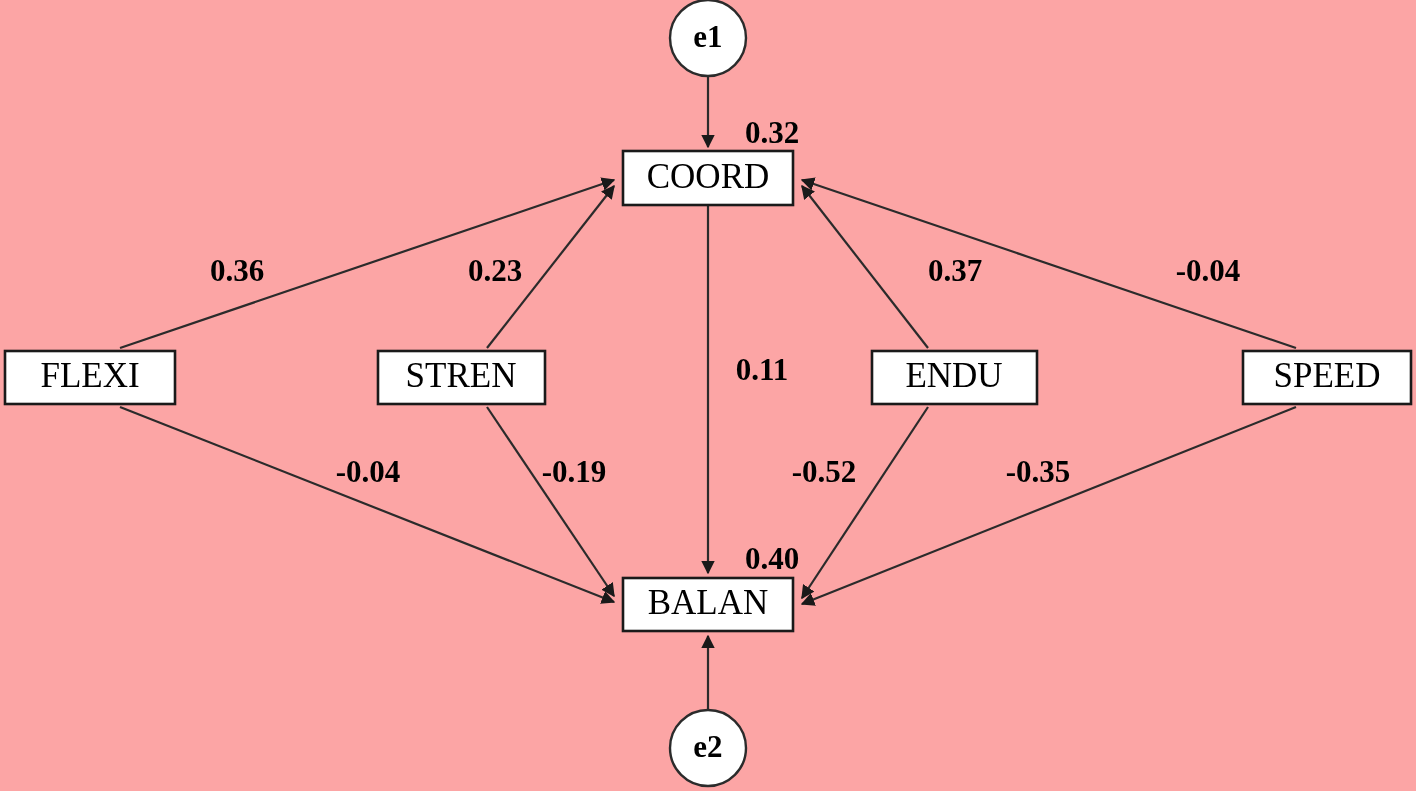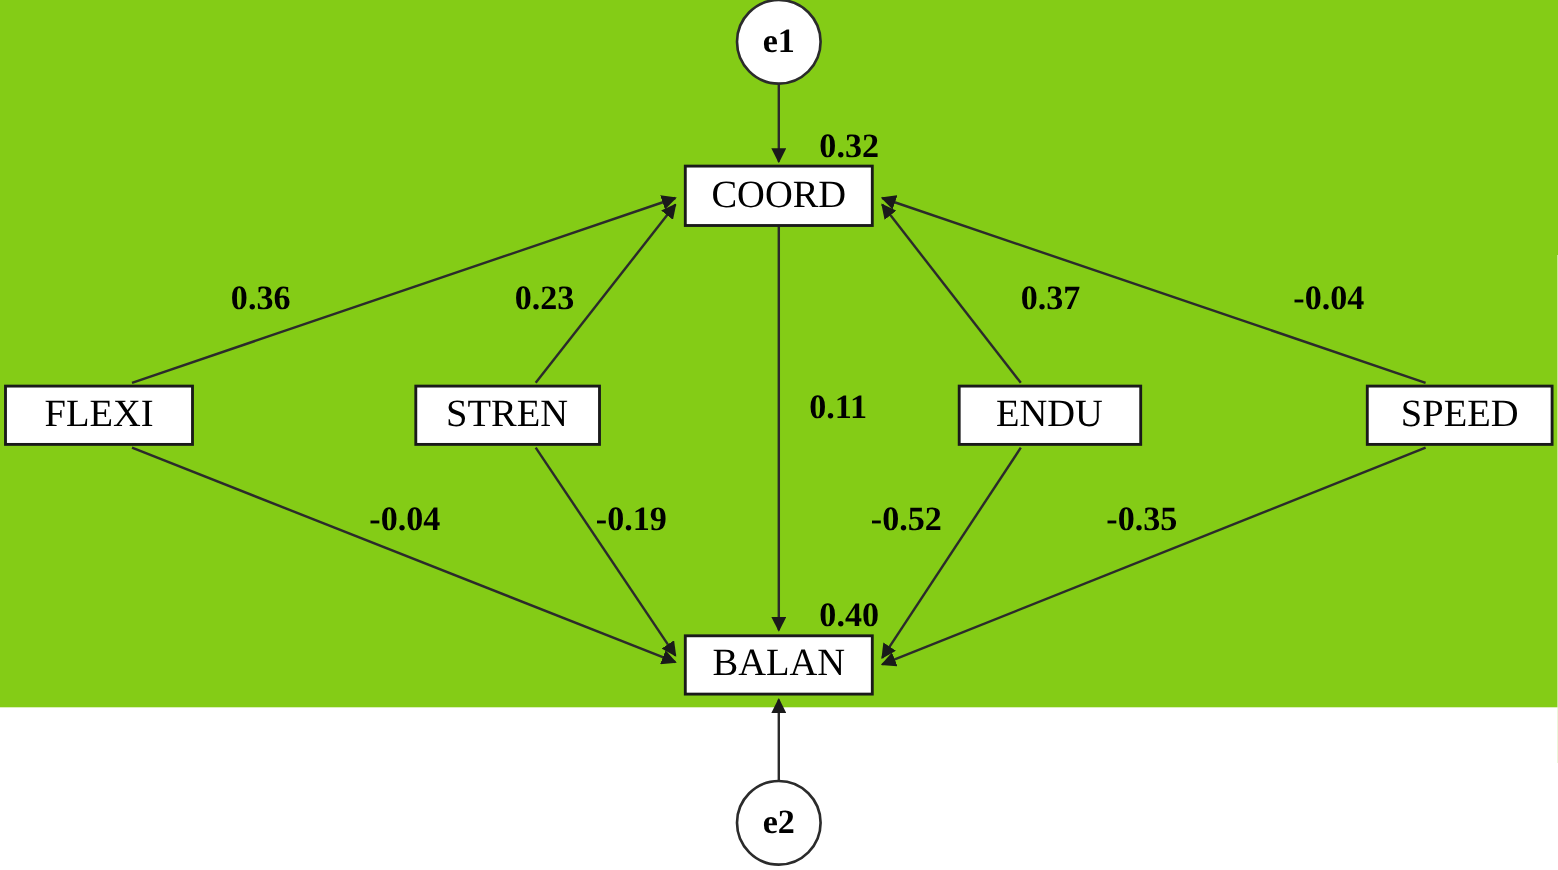--- a/index.html
+++ b/index.html
@@ -9,22 +9,22 @@
   }
   body {
     width: 1416px;
     height: 791px;
     font-family: "Liberation Serif", "DejaVu Serif", serif;
     overflow: hidden;
   }
   #diagram-root {
     position: relative;
     width: 1416px;
-    height: 643px;
-    background: #84cc16;
+    height: 791px;
+    background: #fca5a5;
   }
   svg.canvas {
     position: absolute;
     top: 0;
     left: 0;
     width: 1416px;
     height: 791px;
   }
   .node-box {
     fill: #ffffff;

